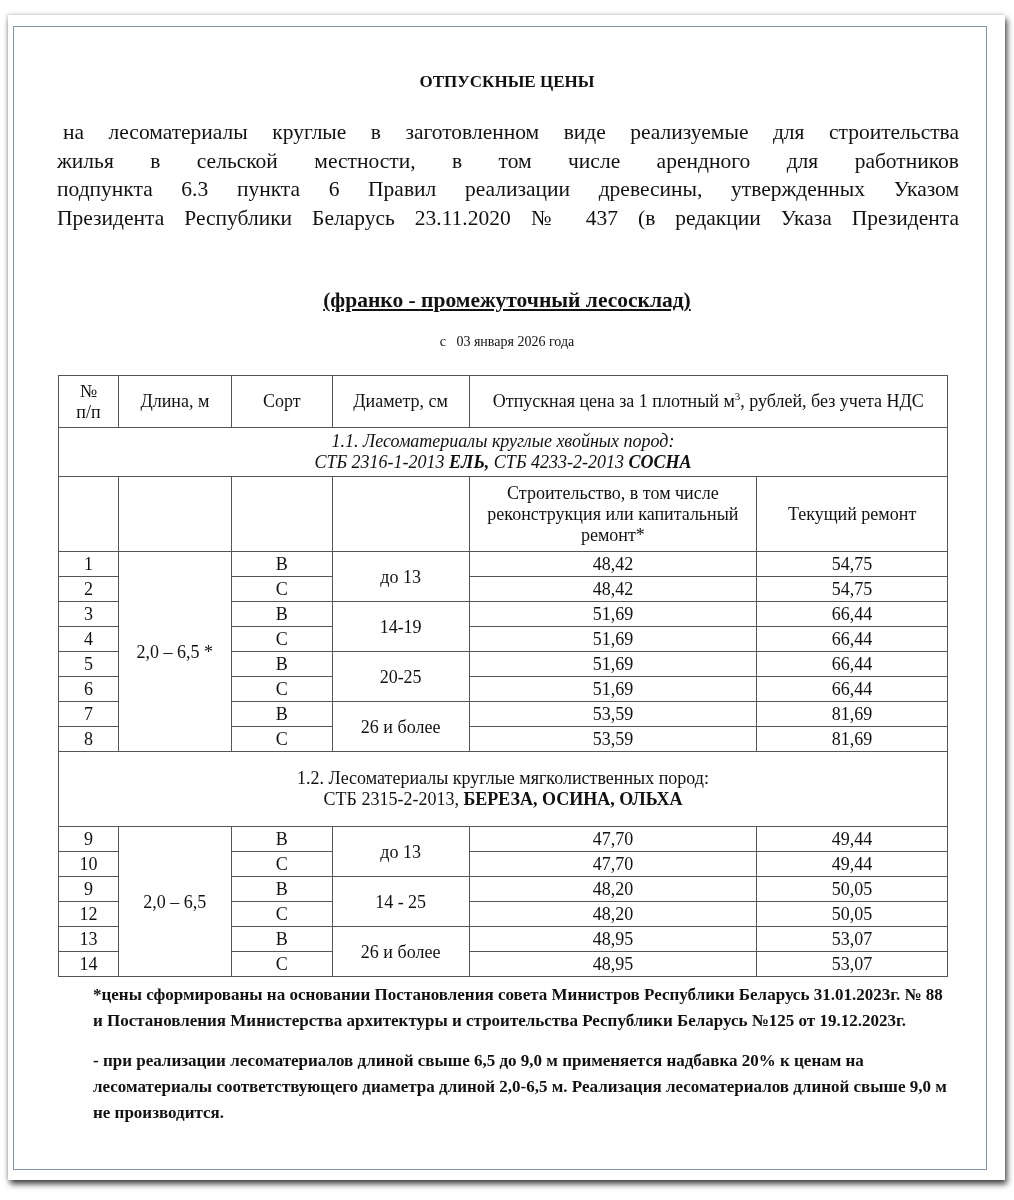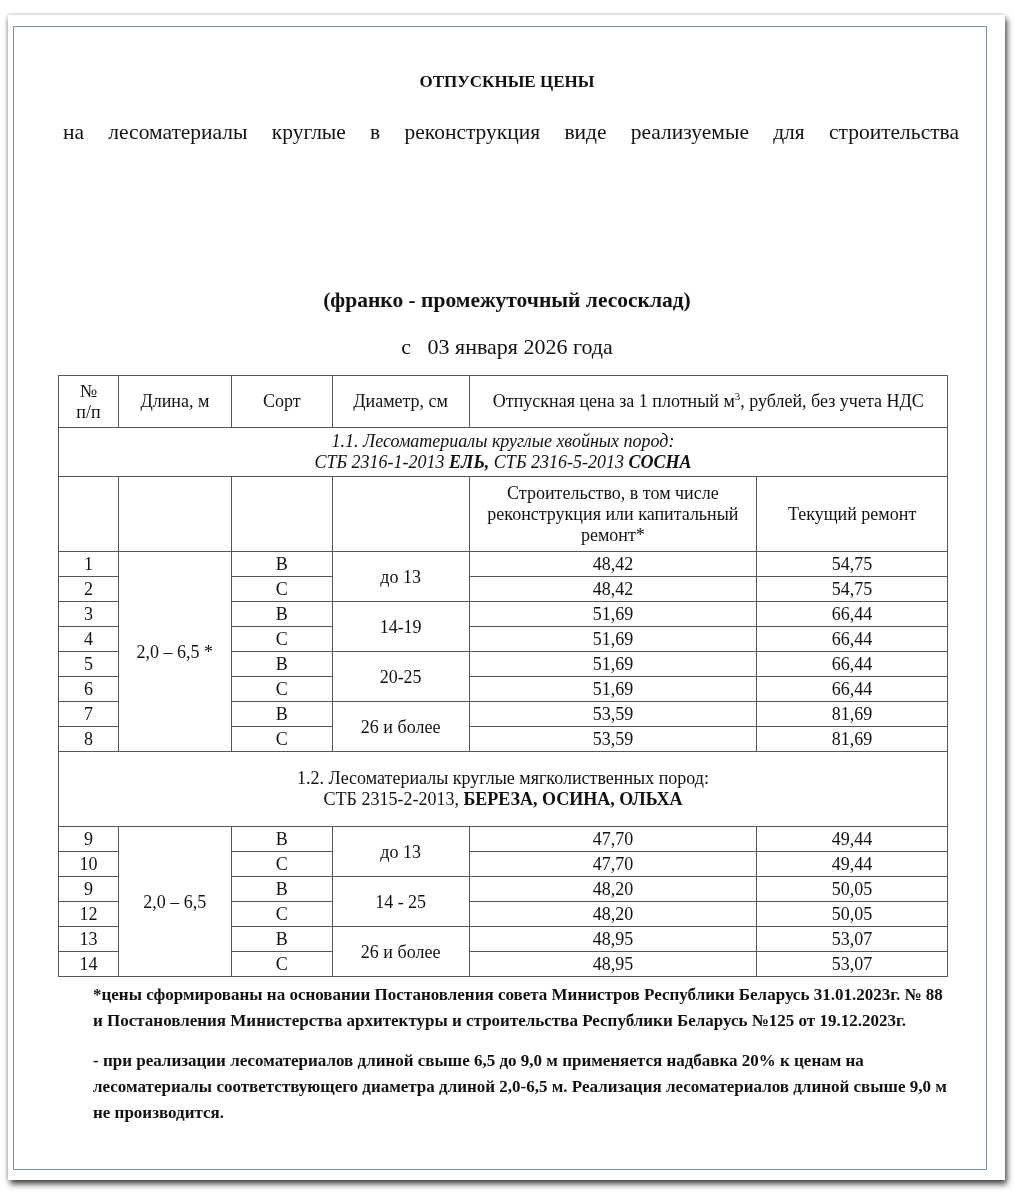--- a/index.html
+++ b/index.html
@@ -5,22 +5,22 @@
   html, body { margin:0; padding:0; }
   body { width:1014px; height:1200px; background:#ffffff; position:relative; overflow:hidden;
          font-family:"Liberation Serif", serif; color:#111; }
   .sheet { position:absolute; left:8px; top:15px; width:997px; height:1165px; background:#fff;
            box-shadow: 2px 4px 6px rgba(0,0,0,0.75), -1px -1px 3px rgba(0,0,0,0.15); }
   .frame { position:absolute; left:13px; top:26px; width:974px; height:1144px; border:1px solid #7f93a6; box-sizing:border-box; }
   .title { position:absolute; left:0; width:1014px; top:72px; text-align:center; font-weight:bold; font-size:17px; }
   .intro { position:absolute; left:57px; top:118px; width:902px; font-size:21.5px; line-height:28.5px; text-align:justify; }
   .intro-line { display:block; text-align:justify; text-align-last:justify; white-space:nowrap; }
   .intro-line.last { text-align-last:left; }
-  .subtitle { position:absolute; left:0; width:1014px; top:288px; text-align:center; font-weight:bold; font-size:21.5px; }
-  .date { position:absolute; left:0; width:1014px; top:334px; text-align:center; font-size:22px; white-space:pre; }
+  .subtitle { position:absolute; left:0; width:1014px; top:288px; text-align:center; font-weight:bold; font-size:21.5px;text-decoration:underline; }
+  .date { position:absolute; left:0; width:1014px; top:334px; text-align:center; font-size:14px; white-space:pre; }
   table.prices { position:absolute; left:58px; top:375px; width:890px; border-collapse:collapse; font-size:18px; line-height:21px; }
   table.prices td, table.prices th { border:1.5px solid #555; text-align:center; vertical-align:middle; padding:0 4px; font-weight:normal; }
   table.prices th { padding:3px 4px; }
   .h-row { height:52px; }
   .sec-row td { height:48px;font-style:italic; }
   .sec2-row td { height:74px; vertical-align:bottom; padding-bottom:2px;font-family:Liberation Serif, serif; }
   .sub-row td { height:74px; }
   .data-row td { height:24px; padding:0; line-height:22px; }
   sup { font-size:11px; line-height:0; }
   .notes { position:absolute; left:93px; top:982px; width:860px; font-size:17px; line-height:26px;font-weight:bold; }
@@ -28,21 +28,24 @@
 </style>
 </head>
 <body>
 
 <div class="sheet"></div>
 <div class="frame"></div>
 
 <div class="title">ОТПУСКНЫЕ ЦЕНЫ</div>
 
 <div class="intro">
-  <span class="intro-line" style="padding-left:6px;">на лесоматериалы круглые в реконструкция виде реализуемые для строительства</span>
+  <span class="intro-line" style="padding-left:6px;">на лесоматериалы круглые в заготовленном виде реализуемые для строительства</span>
+  <span class="intro-line">жилья в сельской местности, в том числе арендного для работников</span>
+  <span class="intro-line">подпункта 6.3 пункта 6 Правил реализации древесины, утвержденных Указом</span>
+  <span class="intro-line">Президента Республики Беларусь 23.11.2020 № 437 (в редакции Указа Президента</span>
 </div>
 
 <div class="subtitle">(франко - промежуточный лесосклад)</div>
 <div class="date">с   03 января 2026 года</div>
 
 <table class="prices">
   <colgroup>
     <col style="width:60px">
       <col style="width:113px">
       <col style="width:101px">
@@ -54,21 +57,21 @@
     <tr class="h-row">
       <th><span>№</span><br><span>п/п</span></th>
       <th>Длина, м</th>
       <th>Сорт</th>
       <th>Диаметр, см</th>
       <th colspan="2"><span>Отпускная цена за 1 плотный м</span><sup>3</sup><span>, рублей, без учета НДС</span></th>
     </tr>
   </thead>
   <tbody id="tbody">
       <tr class="sec-row">
-        <td colspan="6"><span>1.1. Лесоматериалы круглые хвойных пород:</span><br><span>СТБ 2316-1-2013 </span><b>ЕЛЬ,</b><span> СТБ 2316-5-2013 </span><b>СОСНА</b></td>
+        <td colspan="6"><span>1.1. Лесоматериалы круглые хвойных пород:</span><br><span>СТБ 2316-1-2013 </span><b>ЕЛЬ,</b><span> СТБ 4233-2-2013 </span><b>СОСНА</b></td>
       </tr>
       <tr class="sub-row">
         <td></td>
         <td></td>
         <td></td>
         <td></td>
         <td>Строительство, в том числе реконструкция или капитальный ремонт*</td>
         <td>Текущий ремонт</td>
       </tr>
       <tr class="data-row">

